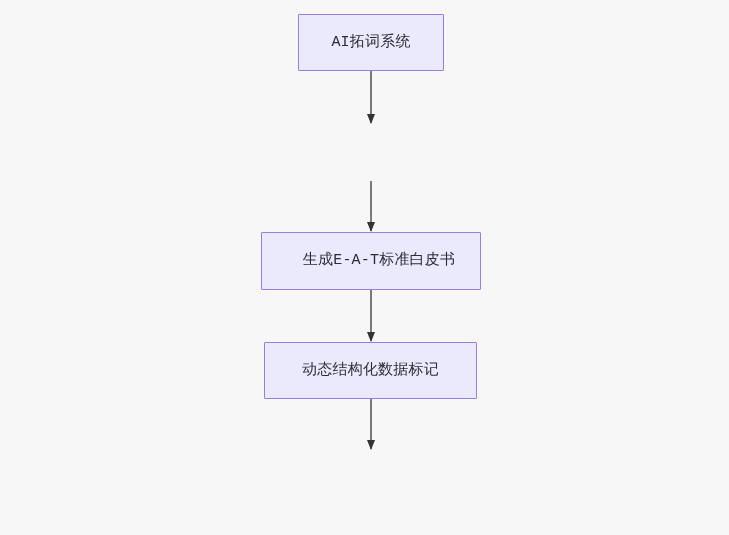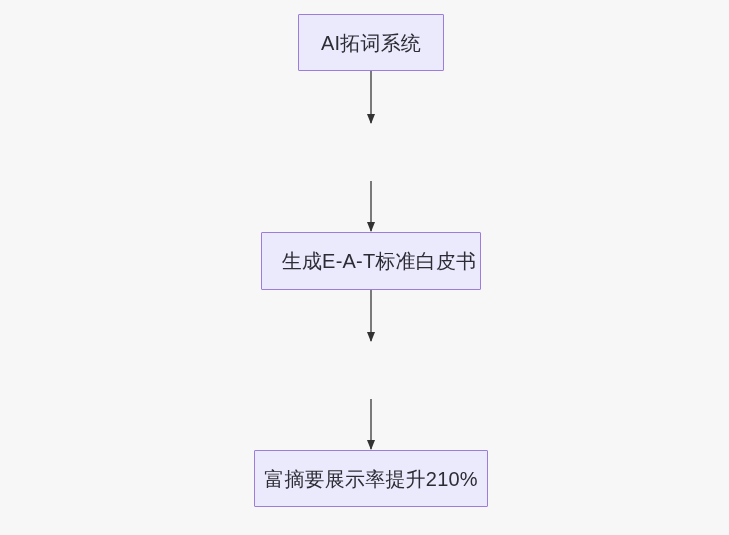--- a/index.html
+++ b/index.html
@@ -37,25 +37,26 @@
     border: 1.6px solid #9c7ddc;
     border-radius: 1px;
     display: flex;
     align-items: center;
     justify-content: center;
     z-index: 2;
   }
 
   .node-label {
     color: #2c2c34;
-    font-size: 20px;
+    font-size: 15px;
     font-weight: 400;
     line-height: 1.2;
     letter-spacing: 0.2px;
     white-space: nowrap;
+    font-family: Liberation Mono, monospace;
   }
 </style>
 </head>
 <body>
 
 <div id="flow-canvas">
 
   <svg id="connector-layer" viewBox="0 0 729 535" width="729" height="535" xmlns="http://www.w3.org/2000/svg">
     <defs>
       <marker id="arrowhead" markerWidth="10" markerHeight="8" refX="9" refY="4" orient="auto" markerUnits="userSpaceOnUse">
@@ -72,18 +73,18 @@
 
   <div class="node" style="left: 298px; top: 14px; width: 146px; height: 57px; background: rgb(235, 233, 252); border-color: rgb(156, 125, 220);">
     <span class="node-label" style="color: rgb(44, 44, 52);">AI拓词系统</span>
   </div>
 
 
   <div class="node" style="left: 261px; top: 232px; width: 220px; height: 58px; background: rgb(235, 233, 252); border-color: rgb(156, 125, 220); padding-left: 16px;">
     <span class="node-label" style="color: rgb(44, 44, 52);">生成E-A-T标准白皮书</span>
   </div>
 
+  <div class="node" style="left: 264px; top: 342px; width: 213px; height: 57px; background: rgb(235, 233, 252); border-color: rgb(156, 125, 220);">
+    <span class="node-label" style="color: rgb(44, 44, 52);">动态结构化数据标记</span>
+  </div>
 
-  <div class="node" style="left: 254px; top: 450px; width: 234px; height: 57px; background: rgb(235, 233, 252); border-color: rgb(156, 125, 220);">
-    <span class="node-label" style="color: rgb(44, 44, 52);">富摘要展示率提升210%</span>
-  </div>
 
 </div>
 
 </body></html>

